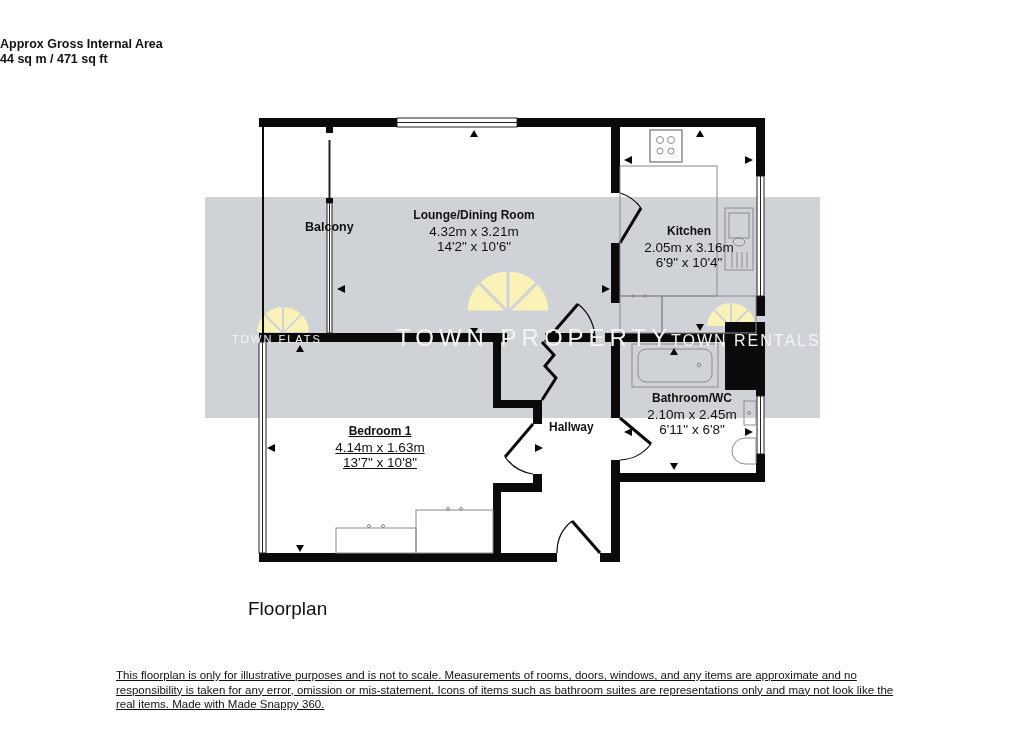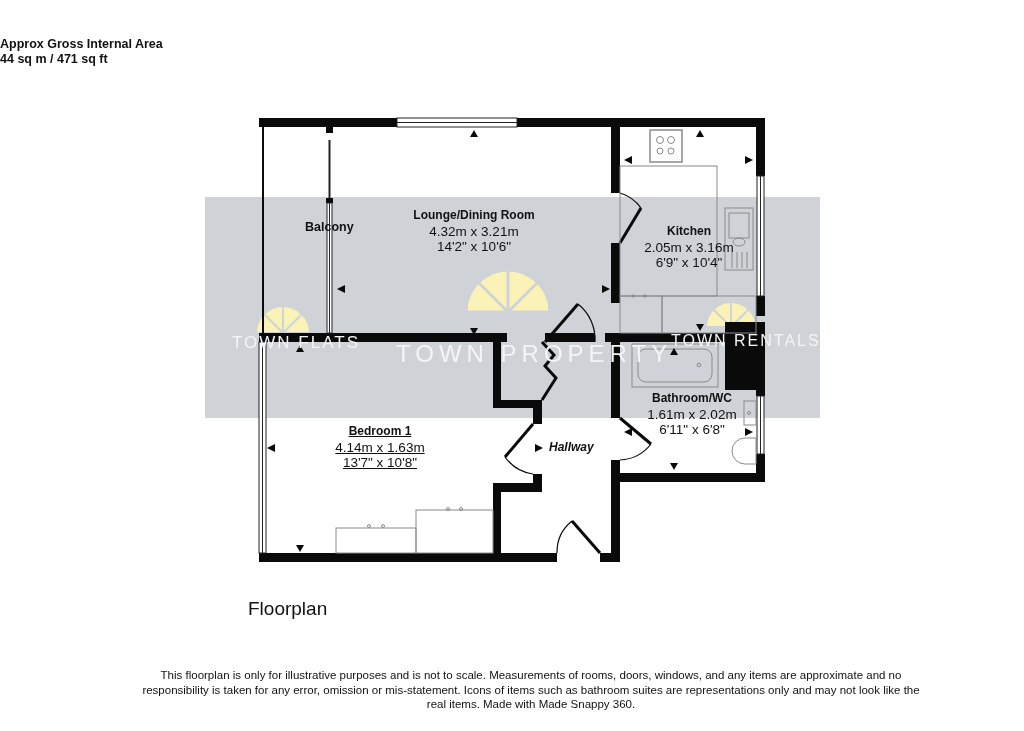--- a/index.html
+++ b/index.html
@@ -1,20 +1,20 @@
 <!DOCTYPE html>
 <html><head>
 <meta charset="utf-8">
 <style>
   html, body { margin:0; padding:0; background:#ffffff; }
   body { width:1024px; height:731px; position:relative; overflow:hidden; font-family:"Liberation Sans", sans-serif; color:#111; }
   .header { position:absolute; left:0; top:37px; width:1024px; text-align:left; font-weight:bold; font-size:12.5px; line-height:15px; }
   .plan { position:absolute; left:0; top:0; width:1024px; height:731px; }
   .caption { position:absolute; left:248px; top:598px; font-size:19px; }
-  .disclaimer { position:absolute; left:136px; top:668px; width:790px; text-align:center; font-size:11.5px; line-height:14.5px; }
+  .disclaimer { position:absolute; left:116px; top:668px; width:790px; font-size:11.5px; line-height:14.5px;text-decoration:underline; }
   .room-label { position:absolute; text-align:center; font-size:13.5px; line-height:15.5px; white-space:nowrap; }
   .room-label .name { font-weight:bold; font-size:12px; }
   .wm-text { position:absolute; color:#f4f4f4; letter-spacing:2px; white-space:nowrap; }
 </style>
 </head>
 <body>
 
 <div class="header">
   <div>Approx Gross Internal Area</div>
   <div>44 sq m / 471 sq ft</div>
@@ -181,45 +181,45 @@
     <polygon points="296,545 304,545 300,552"></polygon>
     <polygon points="267,448 275,444 275,452"></polygon>
     <polygon points="543,448 535,444 535,452"></polygon>
     <polygon points="670,355 678,355 674,348"></polygon>
     <polygon points="670,463 678,463 674,470"></polygon>
     <polygon points="624,432 632,428 632,436"></polygon>
     <polygon points="753,432 745,428 745,436"></polygon>
   </g>
 </svg>
 
-<div class="wm-text" style="left:232px; top:333px; font-size:17px;">TOWN FLATS</div>
-<div class="wm-text" style="left:396px; top:324px; font-size:24px; letter-spacing:5px;margin-top:16px;">TOWN PROPERTY</div>
+<div class="wm-text" style="left:232px; top:333px; font-size:11px;">TOWN FLATS</div>
+<div class="wm-text" style="left:396px; top:324px; font-size:24px; letter-spacing:5px;">TOWN PROPERTY</div>
 <div class="wm-text" style="left:671px; top:332px; font-size:16px;">TOWN RENTALS</div>
 
 <div class="room-label" style="left:270px; top:220px;padding-left:35px;">
   <div class="name" style="font-size:12.5px;">Balcony</div>
 </div>
 <div class="room-label" style="left:384px; top:208px; width:180px;">
   <div class="name">Lounge/Dining Room</div>
   <div>4.32m x 3.21m</div>
   <div>14'2" x 10'6"</div>
 </div>
 <div class="room-label" style="left:634px; top:224px; width:110px;">
   <div class="name">Kitchen</div>
   <div>2.05m x 3.16m</div>
   <div>6'9" x 10'4"</div>
 </div>
 <div class="room-label" style="left:320px; top:424px; width:120px;text-decoration:underline;">
   <div class="name">Bedroom 1</div>
   <div>4.14m x 1.63m</div>
   <div>13'7" x 10'8"</div>
 </div>
-<div class="room-label" style="left:549px; top:440px;font-style:italic;">
+<div class="room-label" style="left:549px; top:420px;">
   <div class="name">Hallway</div>
 </div>
 <div class="room-label" style="left:637px; top:391px; width:110px;">
   <div class="name">Bathroom/WC</div>
-  <div>1.61m x 2.02m</div>
+  <div>2.10m x 2.45m</div>
   <div>6'11" x 6'8"</div>
 </div>
 
 <div class="caption">Floorplan</div>
 <div class="disclaimer">This floorplan is only for illustrative purposes and is not to scale. Measurements of rooms, doors, windows, and any items are approximate and no responsibility is taken for any error, omission or mis-statement. Icons of items such as bathroom suites are representations only and may not look like the real items. Made with Made Snappy 360.</div>
 
 </body></html>

